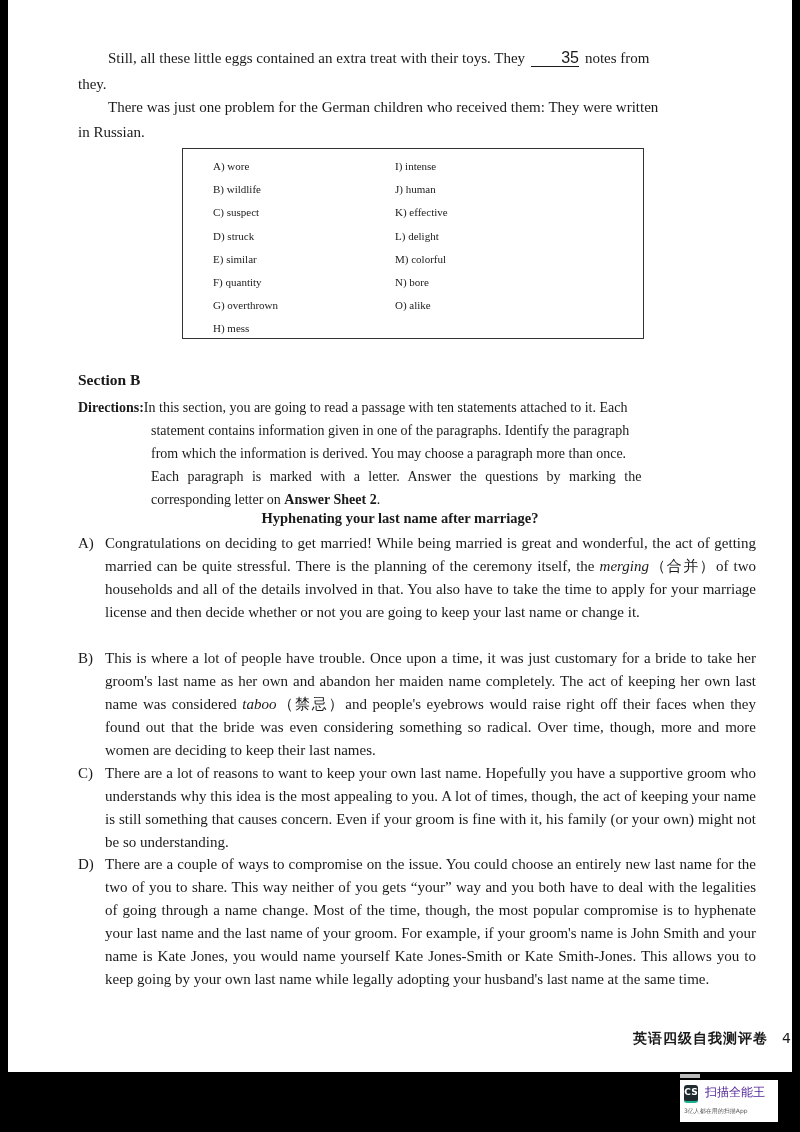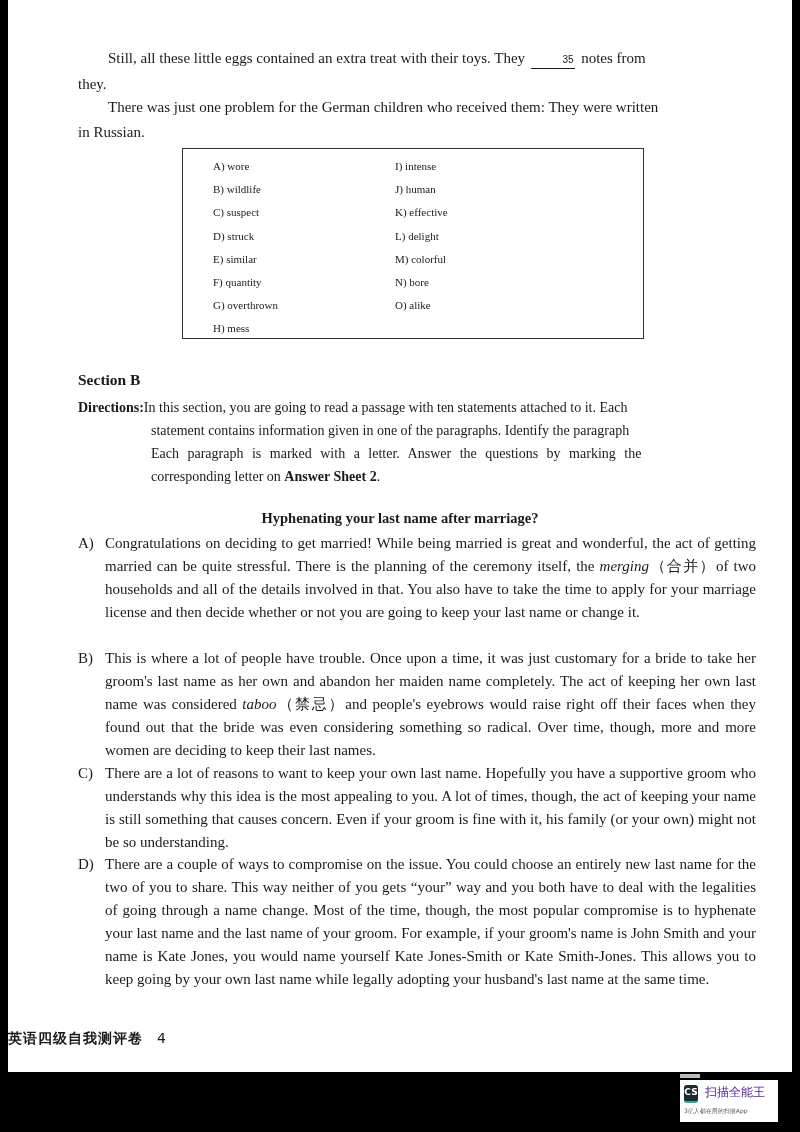--- a/index.html
+++ b/index.html
@@ -9,21 +9,21 @@
   }
   .page {
     position: absolute; left: 8px; top: 0; width: 784px; height: 1072px; background: #fff;
   }
   .p {
     position: absolute; font-size: 15px; line-height: 23px; margin: 0;
   }
   .indent { text-indent: 30px; }
   .blank {
     display: inline-block; min-width: 44px; border-bottom: 1px solid #1a1a1a; text-align: center;
-    font-family: "Liberation Sans", sans-serif; font-size: 10px; line-height: 16px; margin: 0 6px;
+    font-family: "Liberation Sans", sans-serif; font-size: 16px; line-height: 16px; margin: 0 6px;
   }
   .wordbox {
     position: absolute; left: 174px; top: 148px; width: 462px; height: 191px;
     border: 1.5px solid #333; box-sizing: border-box;
   }
   .wordcol { position: absolute; top: 6px; }
   .wordcol .w { font-size: 11px; line-height: 23.2px; white-space: nowrap; }
   .section-title {
     position: absolute; left: 70px; top: 371px; font-weight: bold; font-size: 15.5px;
   }
@@ -37,21 +37,21 @@
   .dir-first { text-align: justify; }
   .passage-title {
     position: absolute; left: 0; width: 784px; top: 510px; text-align: center; font-weight: bold; font-size: 14.5px;
   }
   .para {
     position: absolute; left: 70px; width: 678px; font-size: 15px; line-height: 23px; text-align: justify;
     padding-left: 27px; box-sizing: border-box;
   }
   .para .letter { position: absolute; left: 0; top: 0; }
   .footer {
-    position: absolute; left: 0; width: 784px; top: 1030px; text-align: left; font-weight: bold; font-size: 14px;
+    position: absolute; left: 0; width: 784px; top: 1030px; text-align: right; font-weight: bold; font-size: 14px;
     font-family: "DejaVu Sans", sans-serif; letter-spacing: 1px;
   }
   .footer .num { margin-left: 14px; font-weight: normal; }
   .watermark {
     position: absolute; left: 680px; top: 1080px; width: 98px; height: 42px; background: #fff;
     font-family: "DejaVu Sans", sans-serif;
   }
   .wm-logo {
     position: absolute; left: 4px; top: 5px; width: 14px; height: 16px; background: #1f2a2e; border-radius: 3px;
     color: #fff; font-size: 9px; font-weight: bold; text-align: center; line-height: 14px;
@@ -94,20 +94,21 @@
       <div class="w">N) bore</div>
       <div class="w">O) alike</div>
     </div>
   </div>
 
   <div class="section-title">Section B</div>
 
   <div class="directions">
     <div class="dir-first dir-line"><span class="dir-label">Directions:</span><span class="dir-text">In this section, you are going to read a passage with ten statements attached to it. Each</span></div>
     <div class="dir-block dir-text dir-line">statement contains information given in one of the paragraphs. Identify the paragraph</div>
+    <div class="dir-block dir-text dir-line">from which the information is derived. You may choose a paragraph more than once.</div>
     <div class="dir-block dir-text dir-line" style="word-spacing:5px;">Each paragraph is marked with a letter. Answer the questions by marking the</div>
     <div class="dir-block dir-line"><span class="dir-text">corresponding letter on</span> <b>Answer Sheet 2</b><span>.</span></div>
   </div>
 
   <div class="passage-title">Hyphenating your last name after marriage?</div>
 
   <div class="para" style="top:532px;">
     <span class="letter">A)</span>
     <span>Congratulations on deciding to get married! While being married is great and wonderful, the act of getting married can be quite stressful. There is the planning of the ceremony itself, the </span><i>merging</i><span>（合并）</span><span>of two households and all of the details involved in that. You also have to take the time to apply for your marriage license and then decide whether or not you are going to keep your last name or change it.</span>
   </div>

